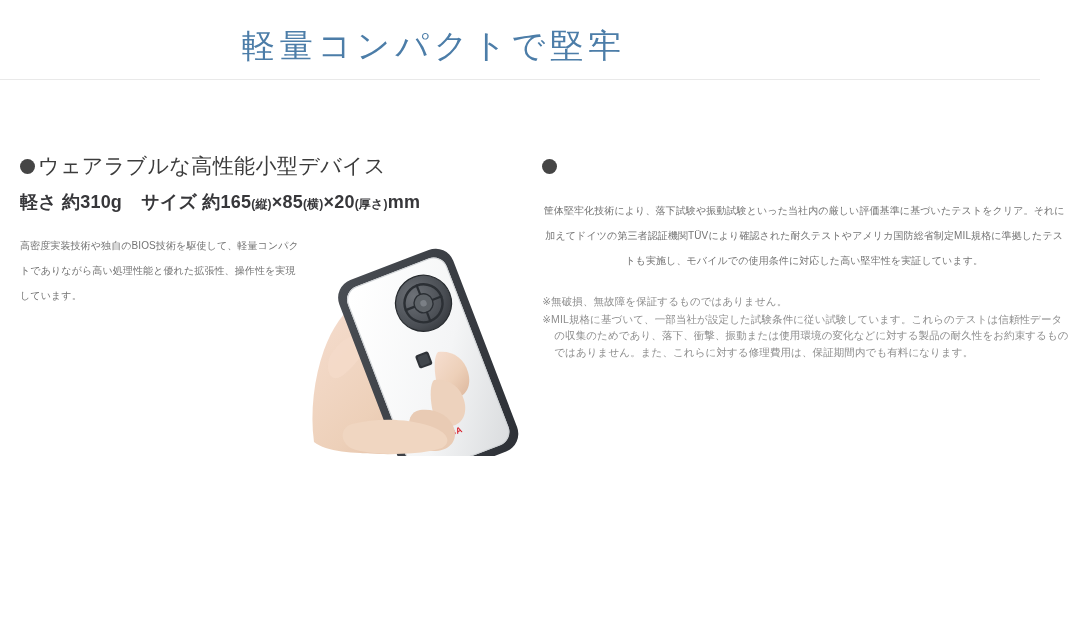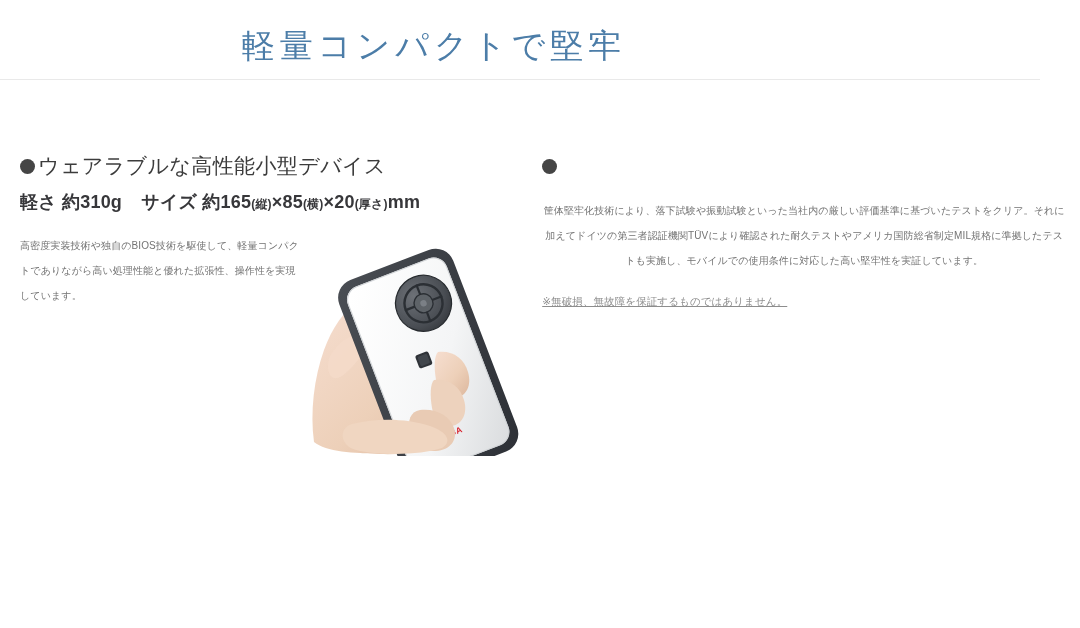--- a/index.html
+++ b/index.html
@@ -108,21 +108,20 @@
     width: 528px;
   }
   .note {
     font-size: 10.5px;
     line-height: 16.5px;
     color: #8d8d8d;
     padding-left: 12px;
     text-indent: -12px;
     letter-spacing: 0.1px;
     margin: 0 0 1px 0;
-    text-decoration: underline;
   }
 
   
   .product-figure {
     position: absolute;
     left: 310px;
     top: 78px;
     width: 215px;
     height: 228px;
   }
@@ -233,15 +232,16 @@
   <div class="col-right">
 
     <h2 class="section-heading">
       <span class="bullet-dot"></span>
     </h2>
 
     <p class="body-text">筐体堅牢化技術により、落下試験や振動試験といった当社内の厳しい評価基準に基づいたテストをクリア。それに加えてドイツの第三者認証機関TÜVにより確認された耐久テストやアメリカ国防総省制定MIL規格に準拠したテストも実施し、モバイルでの使用条件に対応した高い堅牢性を実証しています。</p>
 
     <div class="notes">
       <p class="note">※無破損、無故障を保証するものではありません。</p>
+      <p class="note">※MIL規格に基づいて、一部当社が設定した試験条件に従い試験しています。これらのテストは信頼性データの収集のためであり、落下、衝撃、振動または使用環境の変化などに対する製品の耐久性をお約束するものではありません。また、これらに対する修理費用は、保証期間内でも有料になります。</p>
     </div>
   </div>
 </div>
 
 </body></html>

